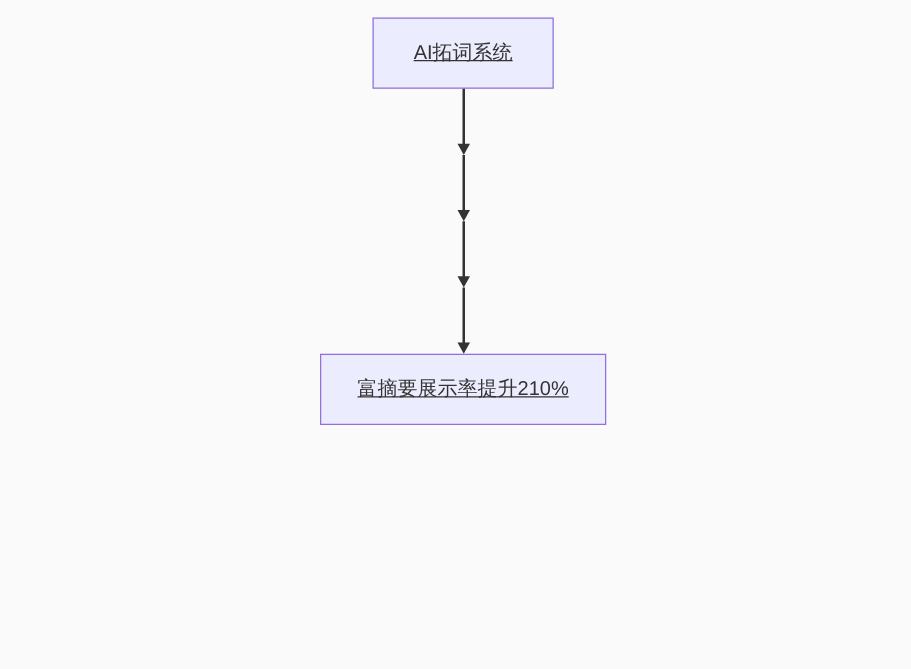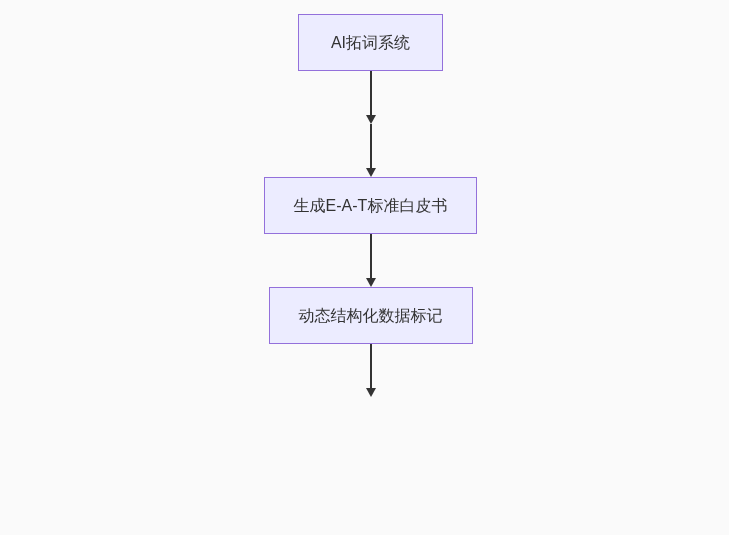--- a/index.html
+++ b/index.html
@@ -37,20 +37,21 @@
     padding: 0 29px;
     display: flex;
     align-items: center;
     justify-content: center;
     background: #ECECFF;
     border: 1px solid #9370DB;
     color: #333333;
     font-size: 16px;
     line-height: 1.2;
     white-space: nowrap;
+    text-decoration: underline;
   }
   .edge {
     position: relative;
     width: 12px;
     height: 53px;
   }
   .edge .line {
     position: absolute;
     left: 50%;
     top: 0;
@@ -85,33 +86,30 @@
       <div class="line"></div>
       <div class="head"></div>
     </div>
 
 
     <div class="edge">
       <div class="line"></div>
       <div class="head"></div>
     </div>
 
-    <div class="node">
-      <span>生成E-A-T标准白皮书</span>
+
+    <div class="edge">
+      <div class="line"></div>
+      <div class="head"></div>
     </div>
+
 
     <div class="edge">
       <div class="line"></div>
       <div class="head"></div>
     </div>
 
     <div class="node">
-      <span>动态结构化数据标记</span>
+      <span>富摘要展示率提升210%</span>
     </div>
-
-    <div class="edge">
-      <div class="line"></div>
-      <div class="head"></div>
-    </div>
-
 
   </div>
 </div>
 
 </body></html>

